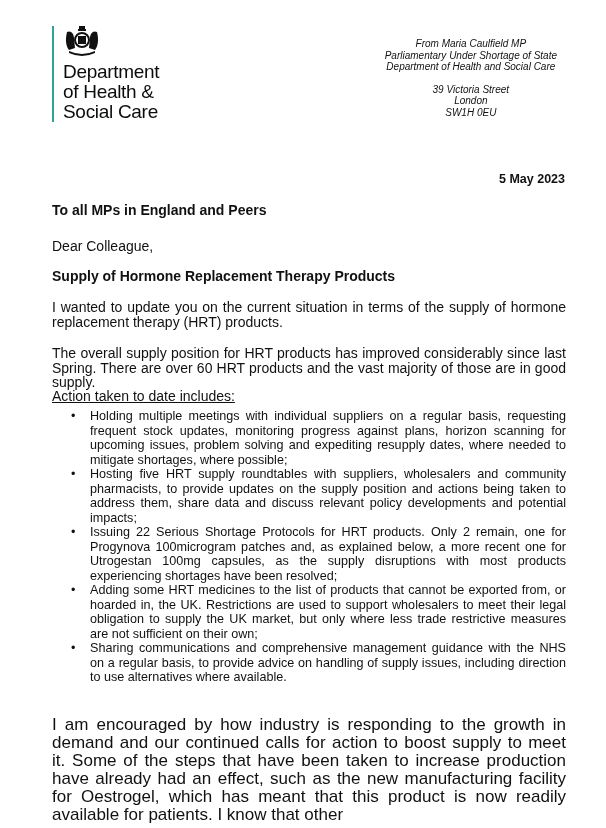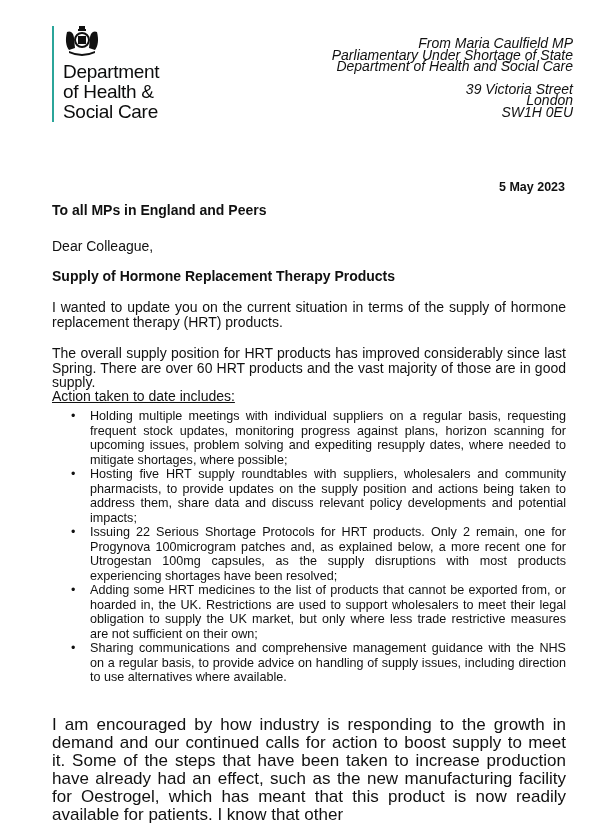--- a/index.html
+++ b/index.html
@@ -37,36 +37,35 @@
       left: 9px;
       top: 36px;
       font-size: 19px;
       line-height: 20px;
       color: #0b0c0c;
       letter-spacing: -0.3px;
       white-space: pre-line;
     }
     .sender-block {
       position: absolute;
-      right: 33px;
+      right: 49px;
       top: 38px;
-      text-align: right;
+      text-align: center;
       font-style: italic;
-      font-size: 14px;
+      font-size: 10px;
       line-height: 11.5px;
       color: #111;
     }
     .sender-block .gap { height: 11px; }
     .date {
       position: absolute;
       right: 41px;
       top: 172px;
       font-weight: bold;
       font-size: 12.5px;
-      margin-top: 8px;
     }
     .body-text {
       position: absolute;
       left: 52px;
       width: 514px;
       font-size: 14px;
       line-height: 14.5px;
       text-align: justify;
     }
     .bold { font-weight: bold; }

